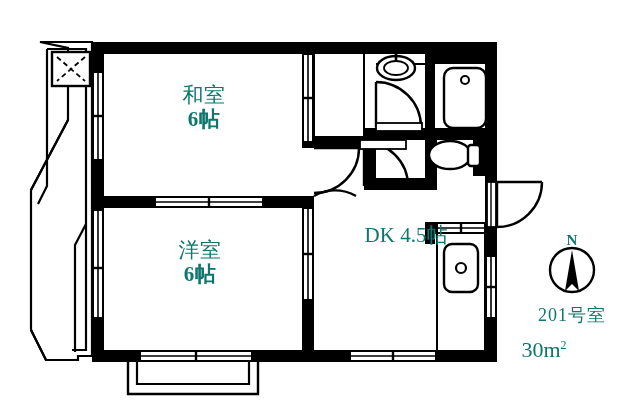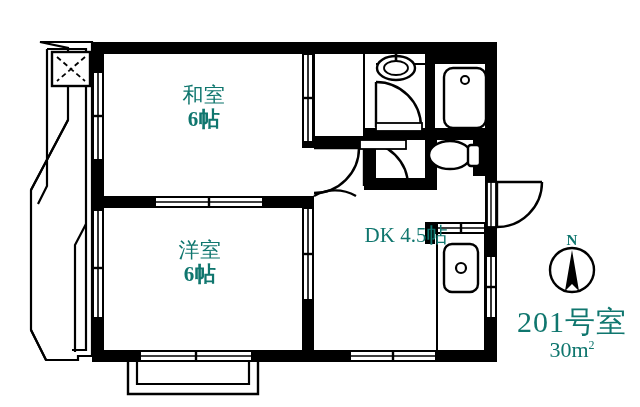--- a/index.html
+++ b/index.html
@@ -36,21 +36,21 @@
     white-space: nowrap;
     user-select: none;
   }
   .room-label {
     font-size: 21px;
     letter-spacing: 0.5px;
   }
   .room-label .line2 { display: block; font-weight: bold; }
   .dk-label { font-size: 21px; margin-left: 24px; }
   .unit-label {
-    font-size: 30px;
+    font-size: 18px;
     letter-spacing: 1px;
   }
   .area-label {
     font-size: 22px;
   }
   .area-label sup {
     font-size: 12px;
     vertical-align: super;
   }
   .compass-n {
@@ -259,15 +259,15 @@
 
   <div class="lbl dk-label" style="left:337px; top:224px; width:90px;">
     <span>DK</span>
     <span class="line2">4.5帖</span>
   </div>
 
   <div class="lbl compass-n" style="left:556px; top:232px; width:32px;">N</div>
 
   <div class="lbl unit-label" style="left:512px; top:305px; width:120px;">201号室</div>
 
-  <div class="lbl area-label" style="left:512px; top:338px; width:120px;"><span>30</span><span>m</span><sup>2</sup></div>
+  <div class="lbl area-label" style="left:484px; top:338px; width:120px;"><span>30</span><span>m</span><sup>2</sup></div>
 
 </div>
 
 </body></html>

